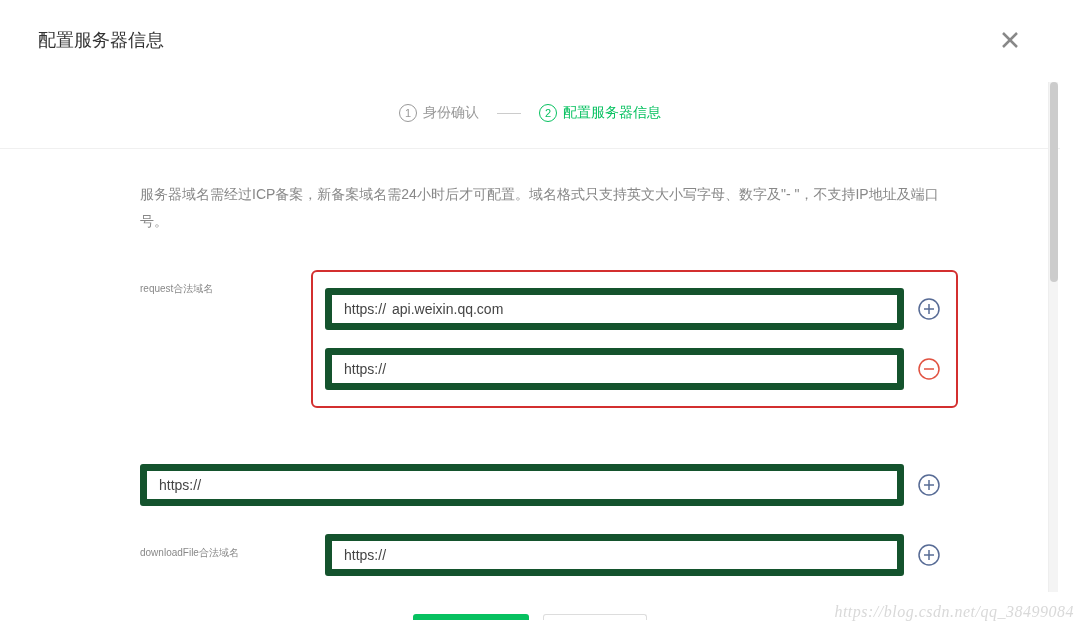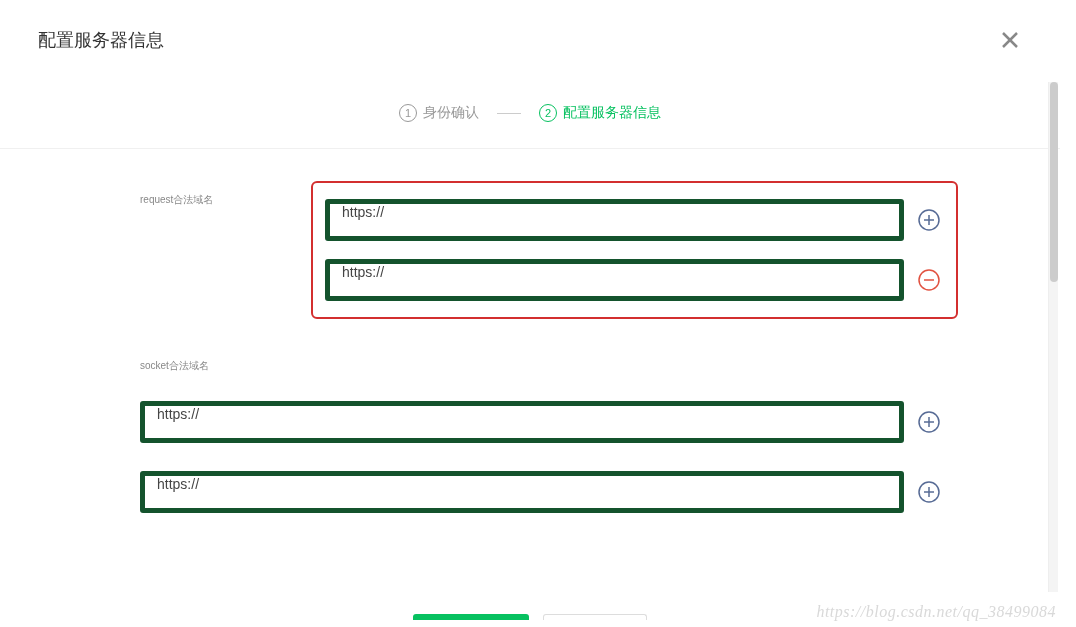--- a/index.html
+++ b/index.html
@@ -110,22 +110,22 @@
       gap: 18px;
     }
     .input-group {
       display: flex;
       align-items: center;
       gap: 14px;
     }
     .input-box {
       flex: 1;
       display: flex;
-      align-items: flex-start;
-      border: 5px solid #14532d;
+      align-items: center;
+      border: 7px solid #14532d;
       border-radius: 3px;
       height: 42px;
       padding: 0 12px;
       background: #fff;
       font-size: 14px;
       color: #333;
     }
     .input-prefix {
       color: #444;
       margin-right: 6px;
@@ -162,21 +162,21 @@
       top: 0;
       left: 1px;
       width: 8px;
       height: 200px;
       background: #ccc;
       border-radius: 4px;
     }
     .watermark {
       position: absolute;
       bottom: 6px;
-      right: 20px;
+      right: 2px;
       font-size: 16px;
       color: #d9d9d9;
       font-family: Georgia, serif;
       font-style: italic;
       letter-spacing: 0.5px;
     }
     .footer-buttons {
       position: absolute;
       bottom: 0;
       left: 0;
@@ -220,27 +220,29 @@
       <span>身份确认</span>
     </div>
     <div class="step-divider"></div>
     <div class="step step-active">
       <span class="step-circle">2</span>
       <span>配置服务器信息</span>
     </div>
   </div>
 
   <div class="content">
+    <div class="description">服务器域名需经过ICP备案，新备案域名需24小时后才可配置。域名格式只支持英文大小写字母、数字及"- "，不支持IP地址及端口号。</div>
 
     <div class="field-row">
       <div class="field-label">request合法域名</div>
       <div class="field-inputs highlight-box">
         <div class="input-group">
           <div class="input-box">
             <span class="input-prefix">https://</span>
+            <span class="input-value">api.weixin.qq.com</span>
           </div>
           <div class="icon-btn">
             <svg class="plus-icon" viewBox="0 0 22 22">
                 <circle cx="11" cy="11" r="10"></circle>
                 <line x1="11" y1="6" x2="11" y2="16"></line>
                 <line x1="6" y1="11" x2="16" y2="11"></line>
               </svg>
           </div>
         </div>
         <div class="input-group">
@@ -251,21 +253,20 @@
             <svg class="minus-icon" viewBox="0 0 22 22">
                 <circle cx="11" cy="11" r="10"></circle>
                 <line x1="6" y1="11" x2="16" y2="11"></line>
               </svg>
           </div>
         </div>
       </div>
     </div>
 
     <div class="field-row">
-      <div class="field-label">socket合法域名</div>
     </div>
 
     <div class="field-row">
       <div class="field-inputs">
         <div class="input-group">
           <div class="input-box">
             <span class="input-prefix">https://</span>
             <span class="input-value"></span>
           </div>
           <div class="icon-btn">
@@ -273,20 +274,21 @@
                 <circle cx="11" cy="11" r="10"></circle>
                 <line x1="11" y1="6" x2="11" y2="16"></line>
                 <line x1="6" y1="11" x2="16" y2="11"></line>
               </svg>
           </div>
         </div>
       </div>
     </div>
 
     <div class="field-row">
+      <div class="field-label">downloadFile合法域名</div>
       <div class="field-inputs">
         <div class="input-group">
           <div class="input-box">
             <span class="input-prefix">https://</span>
             <span class="input-value"></span>
           </div>
           <div class="icon-btn">
             <svg class="plus-icon" viewBox="0 0 22 22">
                 <circle cx="11" cy="11" r="10"></circle>
                 <line x1="11" y1="6" x2="11" y2="16"></line>

